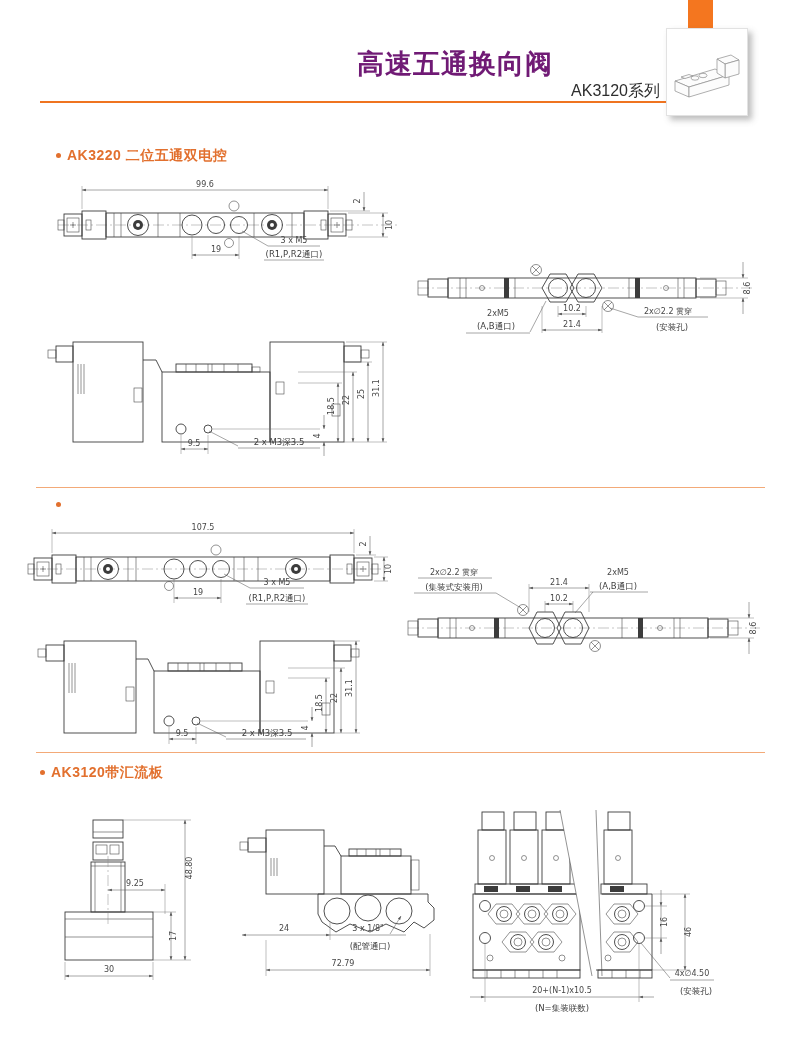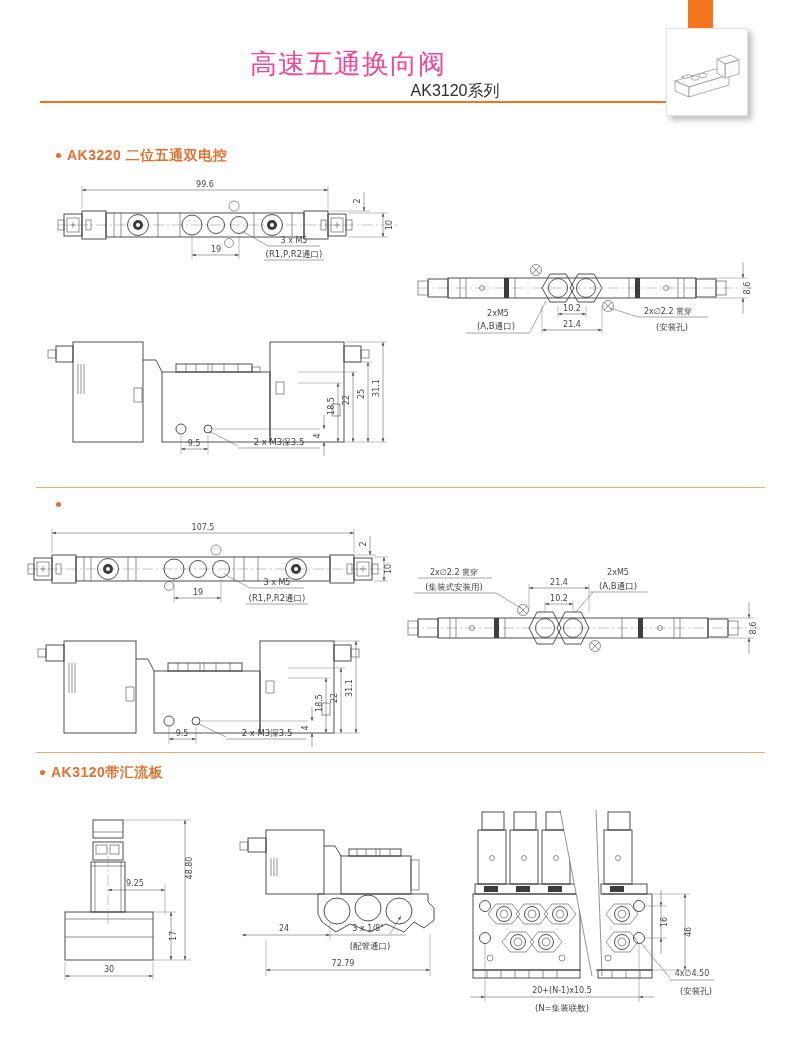--- a/index.html
+++ b/index.html
@@ -10,23 +10,23 @@
   .obj2{fill:none;stroke:#4a4a4a;stroke-width:0.6}
   .fillc{fill:#3c3c3c;stroke:none}
   .dim{stroke:#5d5d5d;stroke-width:0.55;fill:none}
   .ext{stroke:#6f6f6f;stroke-width:0.45;fill:none}
   .cl{stroke:#8a8a8a;stroke-width:0.5;stroke-dasharray:11 3 2 3;fill:none}
   .da{marker-start:url(#arr);marker-end:url(#arr)}
   .de{marker-end:url(#arr)}
   text{user-select:none}
   .dt{font-size:8px;fill:#474747;text-anchor:middle;font-family:"DejaVu Sans",sans-serif}
   .cn{font-size:8.5px;fill:#3d3d3d;text-anchor:middle;font-family:"DejaVu Sans",sans-serif}
-  .page-title{position:absolute;top:46px;left:250px;width:410px;text-align:left;
-    font-size:27px;font-weight:normal;color:#ec4899;letter-spacing:1px}
-  .page-series{position:absolute;top:81px;left:250px;width:410px;text-align:center;
+  .page-title{position:absolute;top:46px;left:250px;width:410px;text-align:center;
+    font-size:27px;font-weight:bold;color:#701a75;letter-spacing:1px}
+  .page-series{position:absolute;top:81px;left:250px;width:410px;text-align:right;
     font-size:16px;color:#2e2e2e}
   .header-rule{position:absolute;left:40px;top:101px;width:626px;height:2px;background:#ef7420}
   .corner-tab{position:absolute;left:688px;top:0;width:25px;height:30px;background:#f4761f;z-index:1}
   .product-box{position:absolute;left:666px;top:28px;width:82px;height:88px;background:#fff;
     border:1px solid #e2e2e2;box-shadow:4px 4px 6px rgba(110,110,110,.45);z-index:2}
   .sec-title{position:absolute;font-size:14px;font-weight:bold;color:#e2702e;letter-spacing:.5px}
   .bullet{display:inline-block;width:5px;height:5px;border-radius:50%;background:#e2702e;
     margin-right:6px;vertical-align:2px}
   .divider{position:absolute;left:36px;width:729px;height:1px;background:#f3aa78}
 </style>

